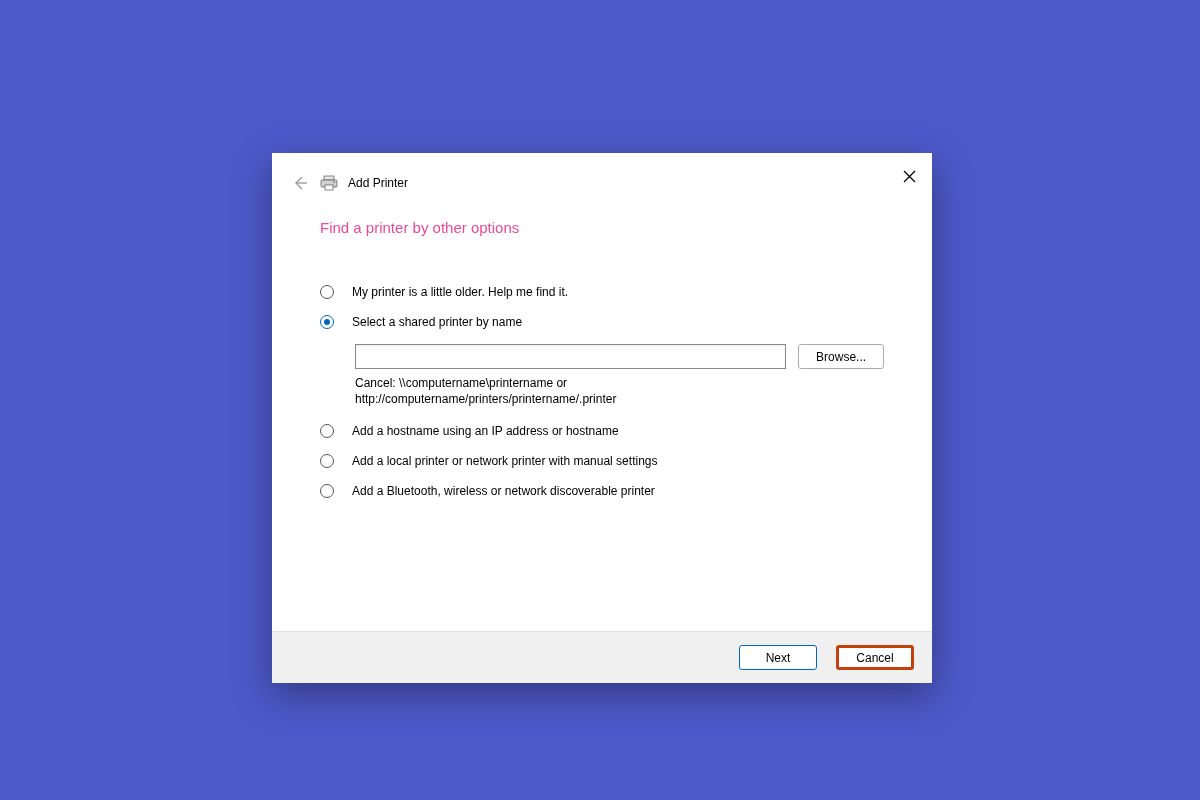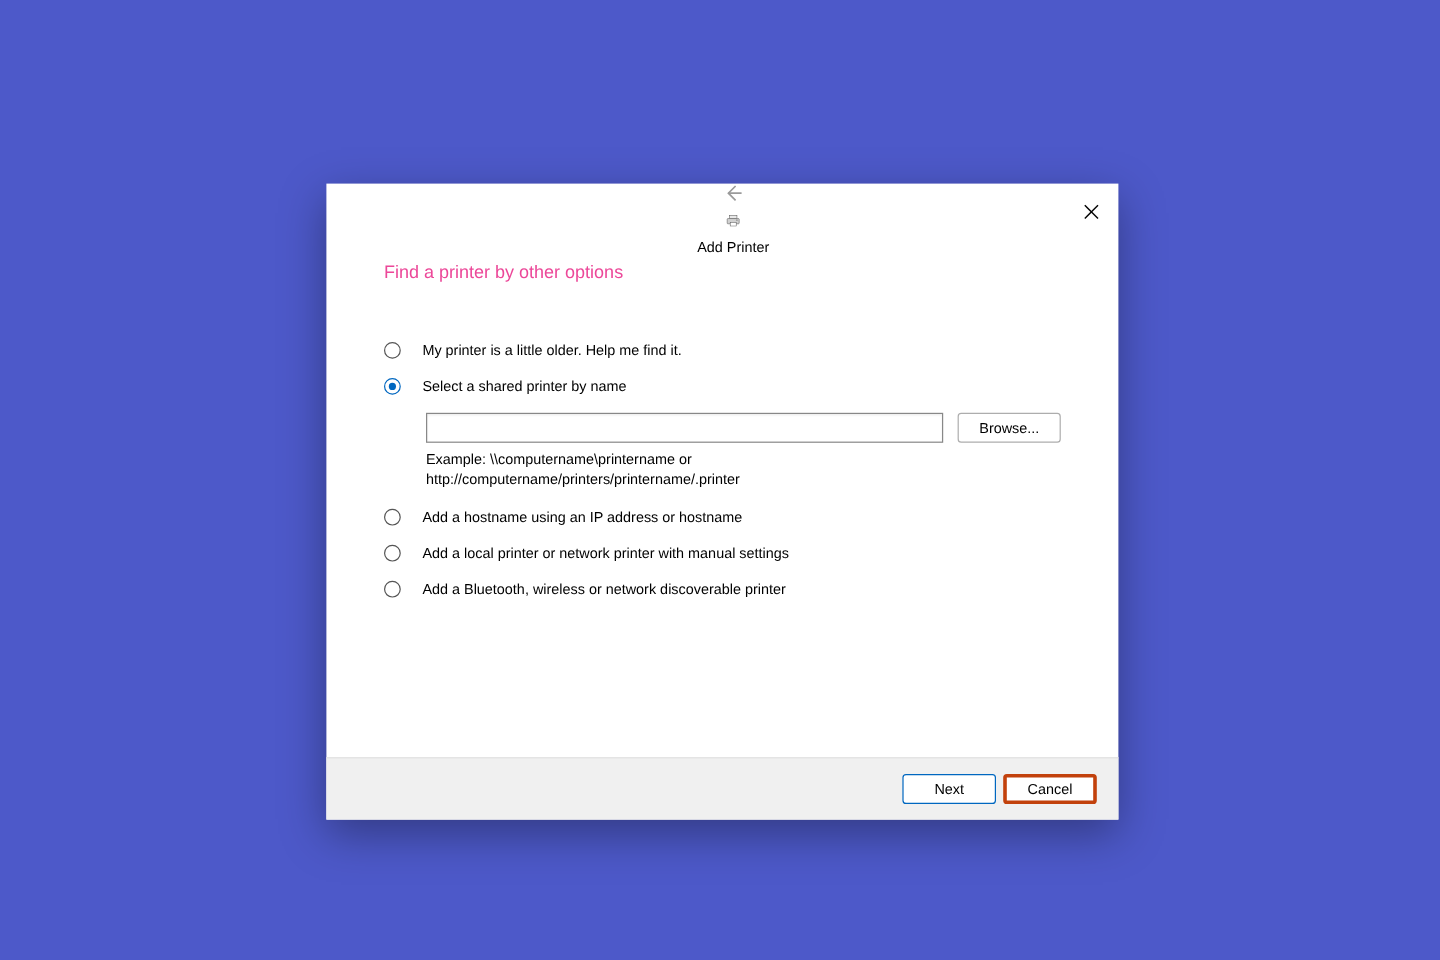--- a/index.html
+++ b/index.html
@@ -36,21 +36,20 @@
       cursor: pointer;
     }
     .close-area svg { width: 13px; height: 13px; }
 
     .header-row {
       height: 60px;
       display: flex;
       align-items: center;
       padding-left: 18px;
       gap: 10px;
-      flex-direction: column;
     }
     .back-arrow {
       width: 20px;
       height: 20px;
       display: flex;
       align-items: center;
       justify-content: center;
       color: #808080;
       cursor: pointer;
     }
@@ -141,21 +140,21 @@
       max-width: 420px;
     }
     .footer {
       height: 52px;
       background: #f0f0f0;
       border-top: 1px solid #e0e0e0;
       display: flex;
       align-items: center;
       justify-content: flex-end;
       padding-right: 18px;
-      gap: 6px;
+      gap: 19px;
     }
     .footer-btn {
       width: 78px;
       height: 25px;
       background: #fff;
       border: 3px solid #c2410c;
       border-radius: 3px;
       font-family: inherit;
       font-size: 12px;
       cursor: pointer;
@@ -204,21 +203,21 @@
       <div class="radio selected"></div>
       <div class="option-label">Select a shared printer by name</div>
     </div>
 
     <div class="sub-area">
       <div class="input-row">
         <input type="text" class="text-input" value="" style="">
         <button class="browse-btn">Browse...</button>
       </div>
       <div class="example-text">
-        <span>Example: \\computername\printername or</span><br>
+        <span>Cancel: \\computername\printername or</span><br>
         <span>http://computername/printers/printername/.printer</span>
       </div>
     </div>
 
     <div class="option">
       <div class="radio"></div>
       <div class="option-label">Add a hostname using an IP address or hostname</div>
     </div>
 
     <div class="option">

